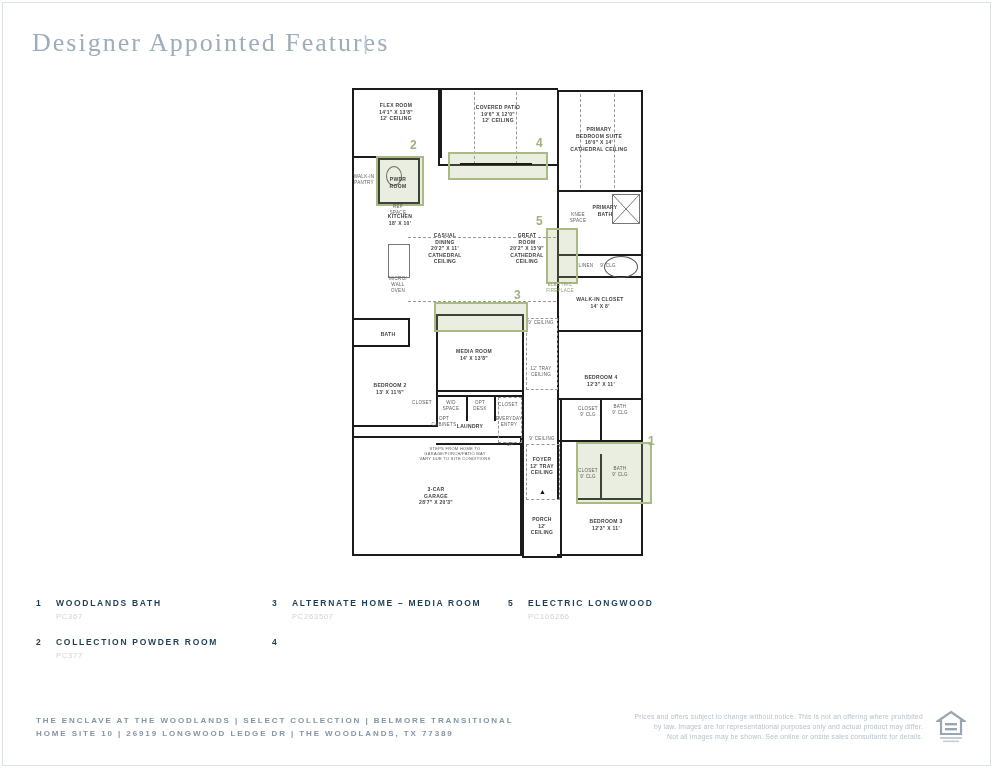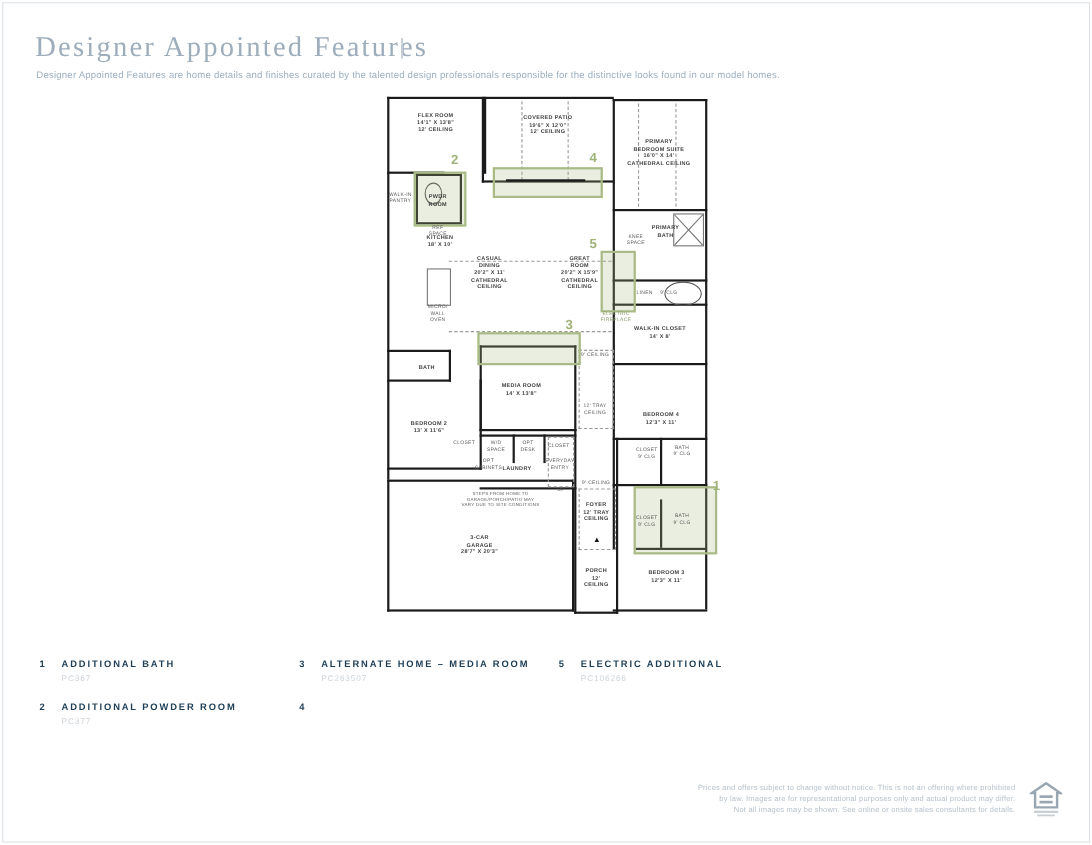--- a/index.html
+++ b/index.html
@@ -45,21 +45,20 @@
   .eh-icon{position:absolute;left:936px;top:710px;width:30px;height:34px;color:#98a6b2;}
 </style>
 </head>
 <body>
 
 <div id="page">
   <div id="frame"></div>
 
   <div class="h-title">Designer Appointed Features</div>
   <div class="h-div">|</div>
-  <div class="h-desc">Designer Appointed Features are home details and finishes curated by the talented design professionals responsible for the distinctive looks found in our model homes.</div>
 
   <div id="plan">
 
     <div class="w" style="left:4px;top:2px;width:206px;height:2px"></div>
     <div class="w" style="left:209px;top:4px;width:86px;height:2px"></div>
     <div class="w" style="left:293px;top:4px;width:2px;height:464px"></div>
     <div class="w" style="left:4px;top:2px;width:2px;height:348px"></div>
     <div class="w" style="left:92px;top:2px;width:2px;height:70px"></div>
     <div class="w" style="left:4px;top:70px;width:52px;height:2px"></div>
     <div class="w" style="left:90px;top:2px;width:2px;height:78px"></div>
@@ -174,49 +173,53 @@
     <div class="lbl" style="left:88px;top:400px">3-CAR<br>GARAGE<br>28'7" X 20'3"</div>
     <div class="lbl" style="left:194px;top:430px">PORCH<br>12'<br>CEILING</div>
     <div class="lbl tiny" style="left:240px;top:382px">CLOSET<br>9' CLG</div>
     <div class="lbl tiny" style="left:272px;top:380px">BATH<br>9' CLG</div>
     <div class="lbl" style="left:258px;top:432px">BEDROOM 3<br>12'3" X 11'</div>
   </div>
 
   <div class="leg-item" style="left:36px;top:598px">
     <span class="leg-num">1</span>
     <span>
-      <div class="leg-title">ADDITIONAL BATH</div>
+      <div class="leg-title">WOODLANDS BATH</div>
       <div class="leg-code">PC367</div>
     </span>
   </div>
   <div class="leg-item" style="left:36px;top:637px">
     <span class="leg-num">2</span>
     <span>
-      <div class="leg-title">ADDITIONAL POWDER ROOM</div>
+      <div class="leg-title">COLLECTION POWDER ROOM</div>
       <div class="leg-code">PC377</div>
     </span>
   </div>
   <div class="leg-item" style="left:272px;top:598px">
     <span class="leg-num">3</span>
     <span>
       <div class="leg-title">ALTERNATE HOME – MEDIA ROOM</div>
       <div class="leg-code">PC263507</div>
     </span>
   </div>
   <div class="leg-item" style="left:272px;top:637px">
     <span class="leg-num">4</span>
   </div>
   <div class="leg-item" style="left:508px;top:598px">
     <span class="leg-num">5</span>
     <span>
-      <div class="leg-title">ELECTRIC ADDITIONAL</div>
+      <div class="leg-title">ELECTRIC LONGWOOD</div>
       <div class="leg-code">PC106266</div>
     </span>
   </div>
 
+  <div class="foot-left">
+    <div>THE ENCLAVE AT THE WOODLANDS  |  SELECT COLLECTION  |  BELMORE TRANSITIONAL</div>
+    <div>HOME SITE 10  |  26919 LONGWOOD LEDGE DR |  THE WOODLANDS, TX 77389</div>
+  </div>
   <div class="foot-disc">Prices and offers subject to change without notice. This is not an offering where prohibited<br>by law. Images are for representational purposes only and actual product may differ.<br>Not all images may be shown. See online or onsite sales consultants for details.</div>
   <div class="eh-icon">
     <svg width="30" height="34" viewBox="0 0 30 34" fill="none">
       <path d="M15 2 L28 11 L25 11 L25 24 L5 24 L5 11 L2 11 Z" stroke="currentColor" stroke-width="2.2" fill="none"></path>
       <rect x="9" y="13" width="12" height="2.4" fill="currentColor"></rect>
       <rect x="9" y="18" width="12" height="2.4" fill="currentColor"></rect>
       <rect x="4" y="27" width="22" height="2" fill="currentColor" opacity=".55"></rect>
       <rect x="7" y="30.5" width="16" height="1.6" fill="currentColor" opacity=".55"></rect>
     </svg>
   </div>

